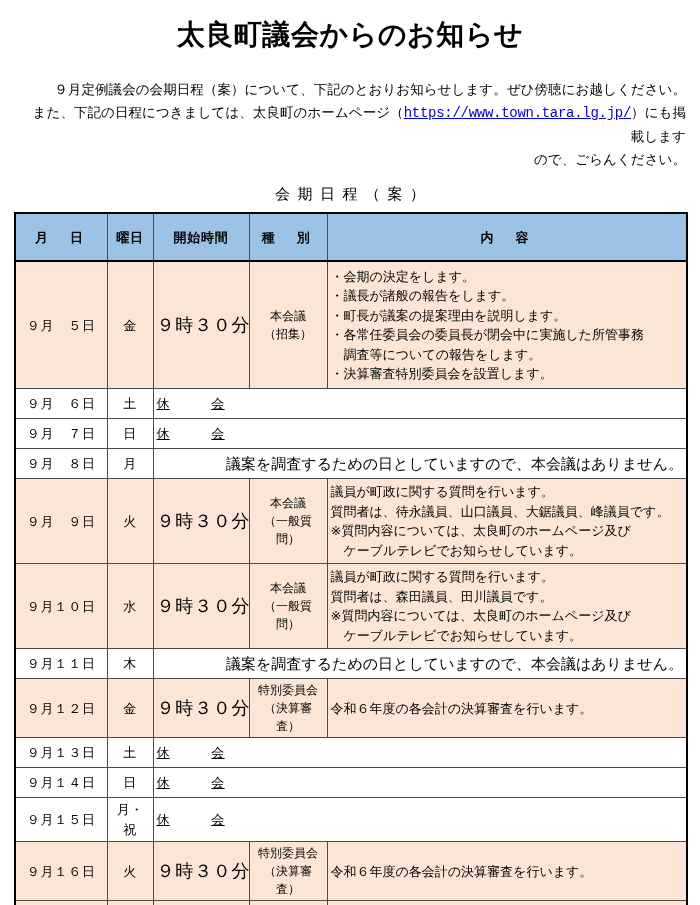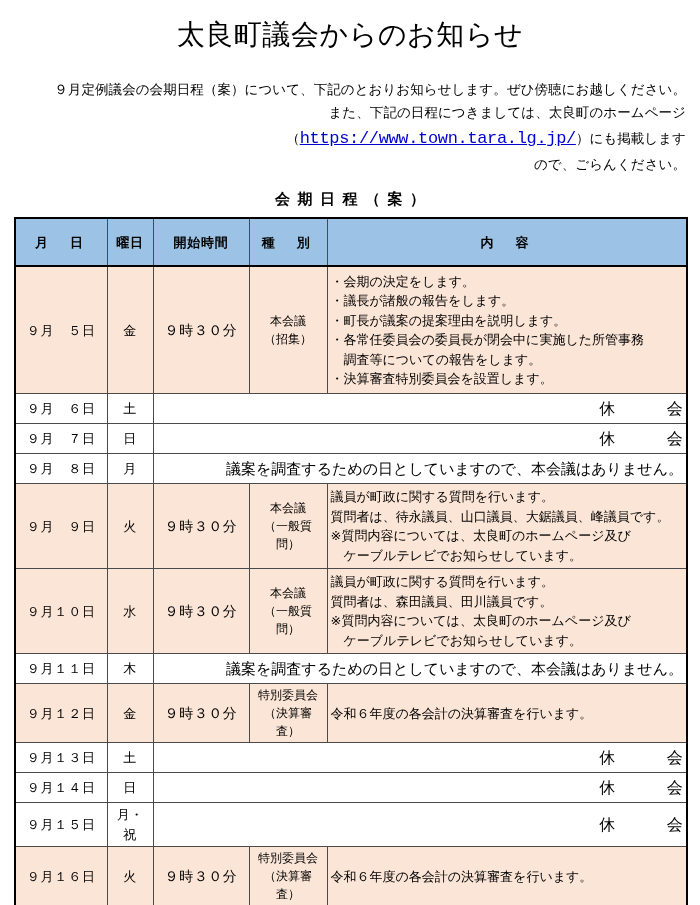--- a/index.html
+++ b/index.html
@@ -22,21 +22,21 @@
     height: 905px;
     box-sizing: border-box;
     padding: 0;
     position: relative;
   }
 
   
   .doc-title {
     text-align: center;
     font-size: 28px;
-    font-weight: 400;
+    font-weight: 700;
     letter-spacing: 0.02em;
     margin: 18px 0 0 0;
     line-height: 1.2;
   }
 
   
   .intro {
     margin: 26px 14px 0 14px;
     font-size: 13.5px;
     line-height: 1.72;
@@ -47,29 +47,29 @@
     text-indent: 0;
     text-align: right;
   }
   .intro p.lead {
     text-indent: 1em;
   }
   .url-link {
     color: #0000d0;
     text-decoration: underline;
     font-family: "Liberation Mono", "DejaVu Sans Mono", monospace;
-    font-size: 17px;
+    font-size: 14px;
     letter-spacing: -0.02em;
   }
 
   
   .sub-title {
     text-align: center;
     font-size: 15px;
-    font-weight: 700;
+    font-weight: 400;
     letter-spacing: 0.5em;
     margin: 14px 0 8px 0;
     padding-left: 0.5em;
   }
 
   
   .schedule-wrap {
     margin: 0 14px 0 14px;
   }
   table.schedule {
@@ -115,41 +115,42 @@
   }
   td.day {
     text-align: center;
     font-size: 13px;
     letter-spacing: 0.02em;
   }
   td.time {
     text-align: center;
     letter-spacing: 0.04em;
     white-space: nowrap;
-    font-size: 14px;
+    font-size: 18px;
   }
   td.type {
     text-align: center;
     font-size: 12px;
     line-height: 1.45;
   }
   td.type .t2 { display: block; }
   td.detail {
     text-align: left;
     padding-left: 6px;
     font-size: 13px;
     line-height: 1.52;
   }
   td.detail .line { display: block; white-space: nowrap; }
   td.detail .line.ind { padding-left: 1em; }
 
   td.rest {
-    text-align: right;
+    text-align: left;
     letter-spacing: 0.02em;
-    font-size: 16px;
+    font-size: 13px;
+    text-decoration: underline;
   }
   td.rest .sp { display: inline-block; width: 3.2em; }
 
   td.nosession {
     text-align: right;
     padding-left: 12px;
     font-size: 15px;
   }
 
   tr.tinted td { background: #fbe5d6; }

